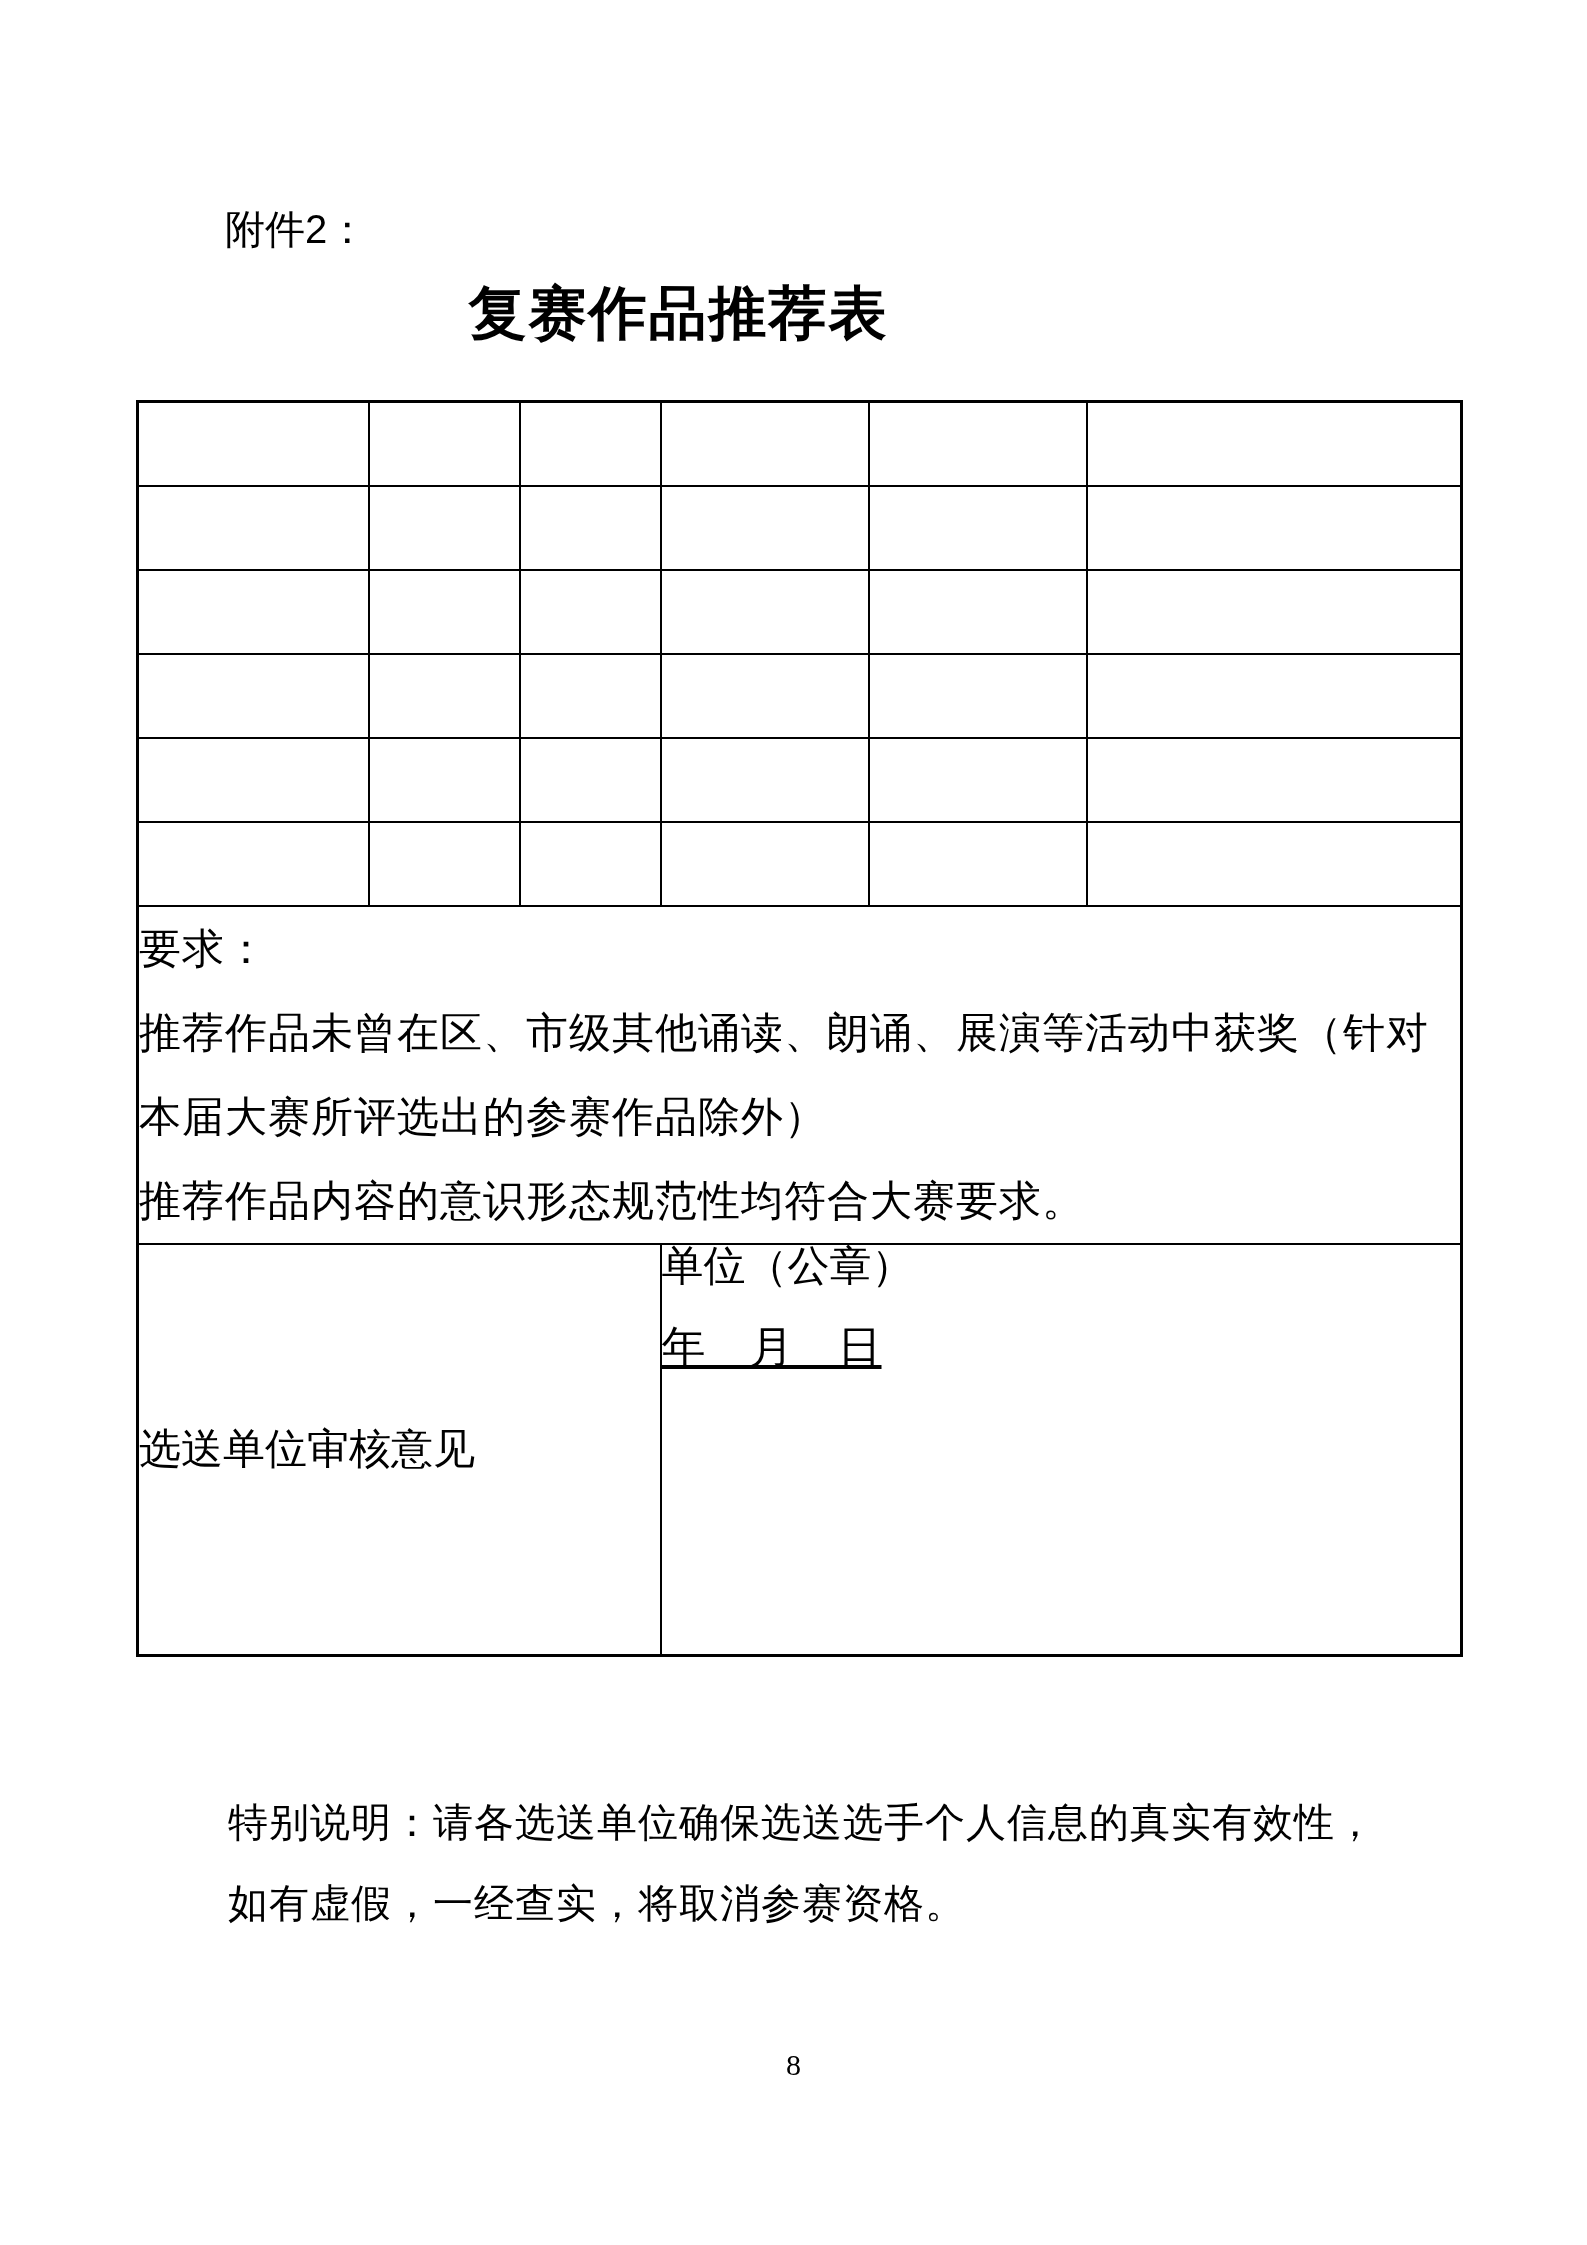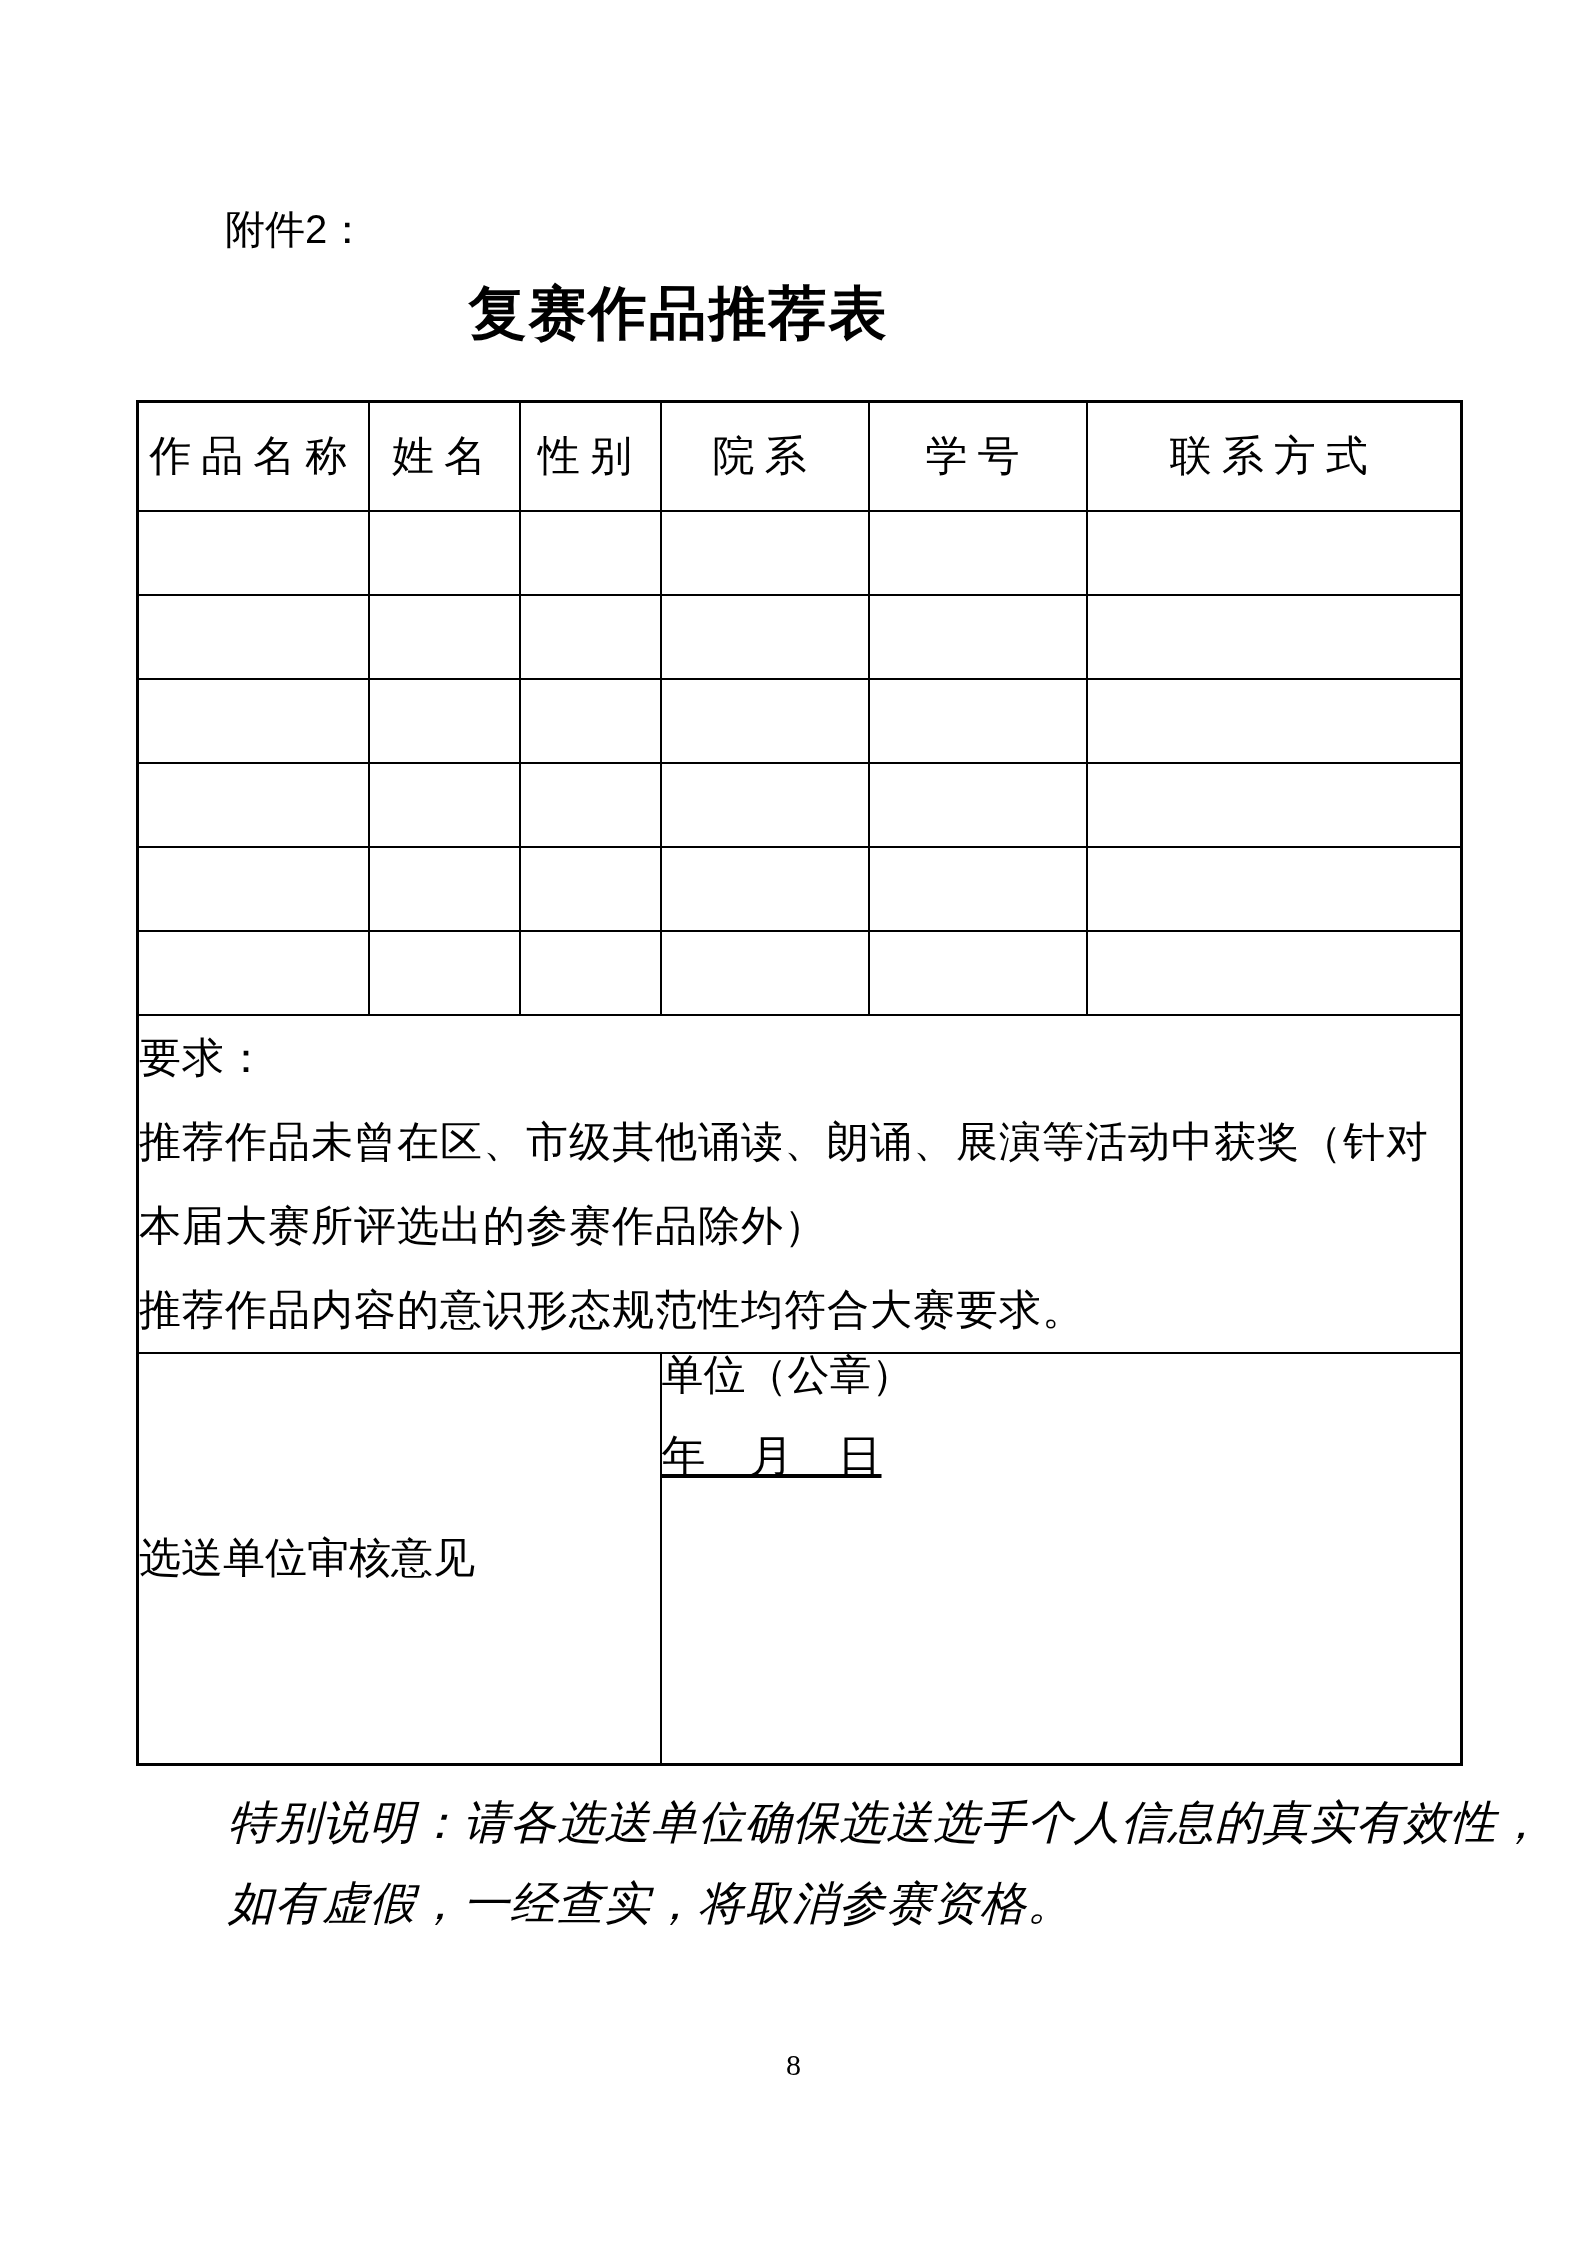--- a/index.html
+++ b/index.html
@@ -97,25 +97,24 @@
     text-decoration: underline;
   }
 
   .special-note {
     position: absolute;
     left: 228px;
     top: 1782px;
     width: 1240px;
   }
   .note-line {
-    font-size: 46px;
+    font-size: 40px;
     line-height: 81px;
     letter-spacing: 1px;
     white-space: nowrap;
-    font-style: italic;
   }
 
   .page-number {
     position: absolute;
     left: 0;
     top: 2048px;
     width: 1587px;
     text-align: center;
     font-size: 30px;
   }
@@ -130,28 +129,20 @@
 <table class="form-table">
   <colgroup>
     <col style="width:231px">
     <col style="width:151px">
     <col style="width:141px">
     <col style="width:208px">
     <col style="width:218px">
     <col style="width:375px">
   </colgroup>
   <tbody>
-    <tr class="header-row">
-      <th>作品名称</th>
-      <th>姓名</th>
-      <th>性别</th>
-      <th>院系</th>
-      <th>学号</th>
-      <th>联系方式</th>
-    </tr>
     <tr class="data-row">
       <td></td>
         <td></td>
         <td></td>
         <td></td>
         <td></td>
         <td></td>
     </tr>
     <tr class="data-row">
       <td></td>

